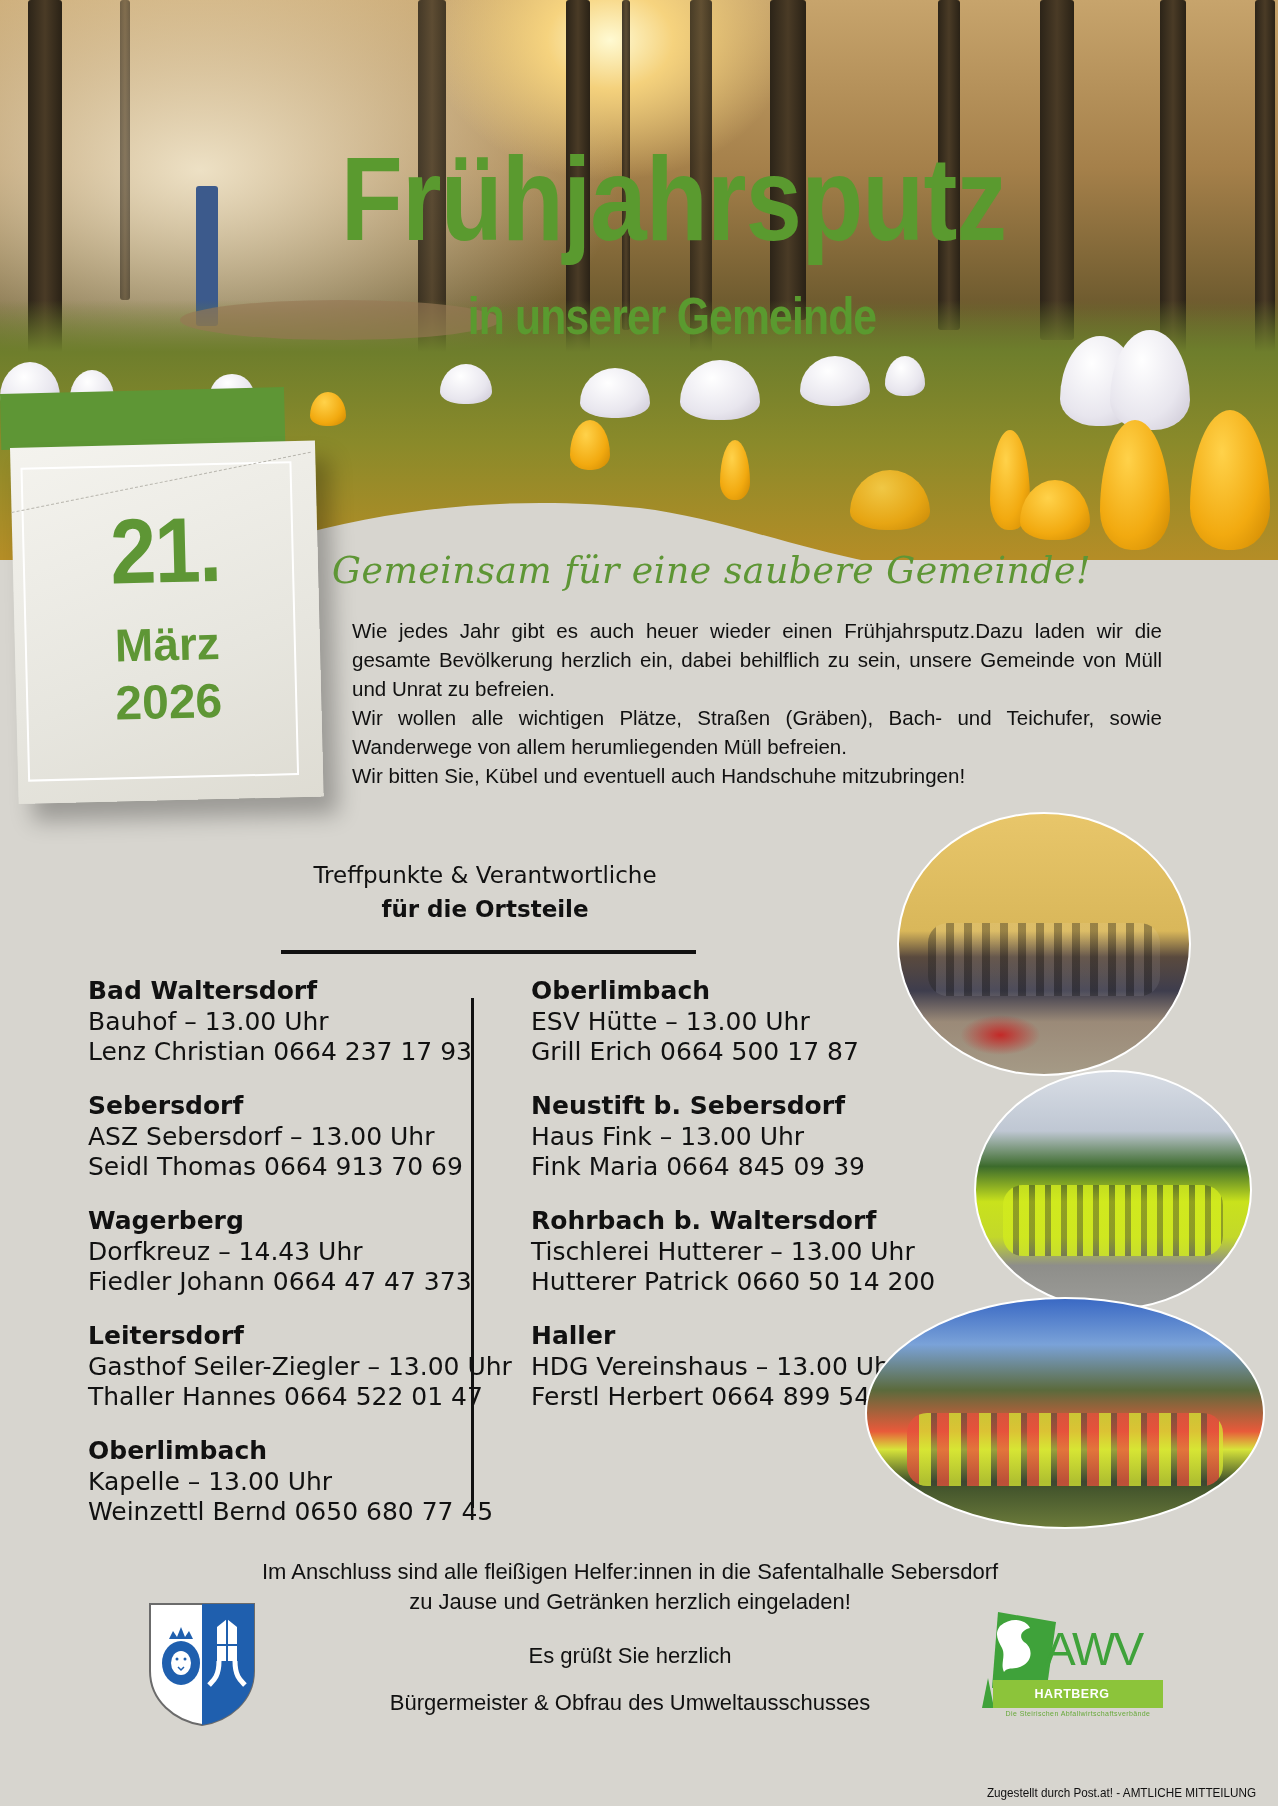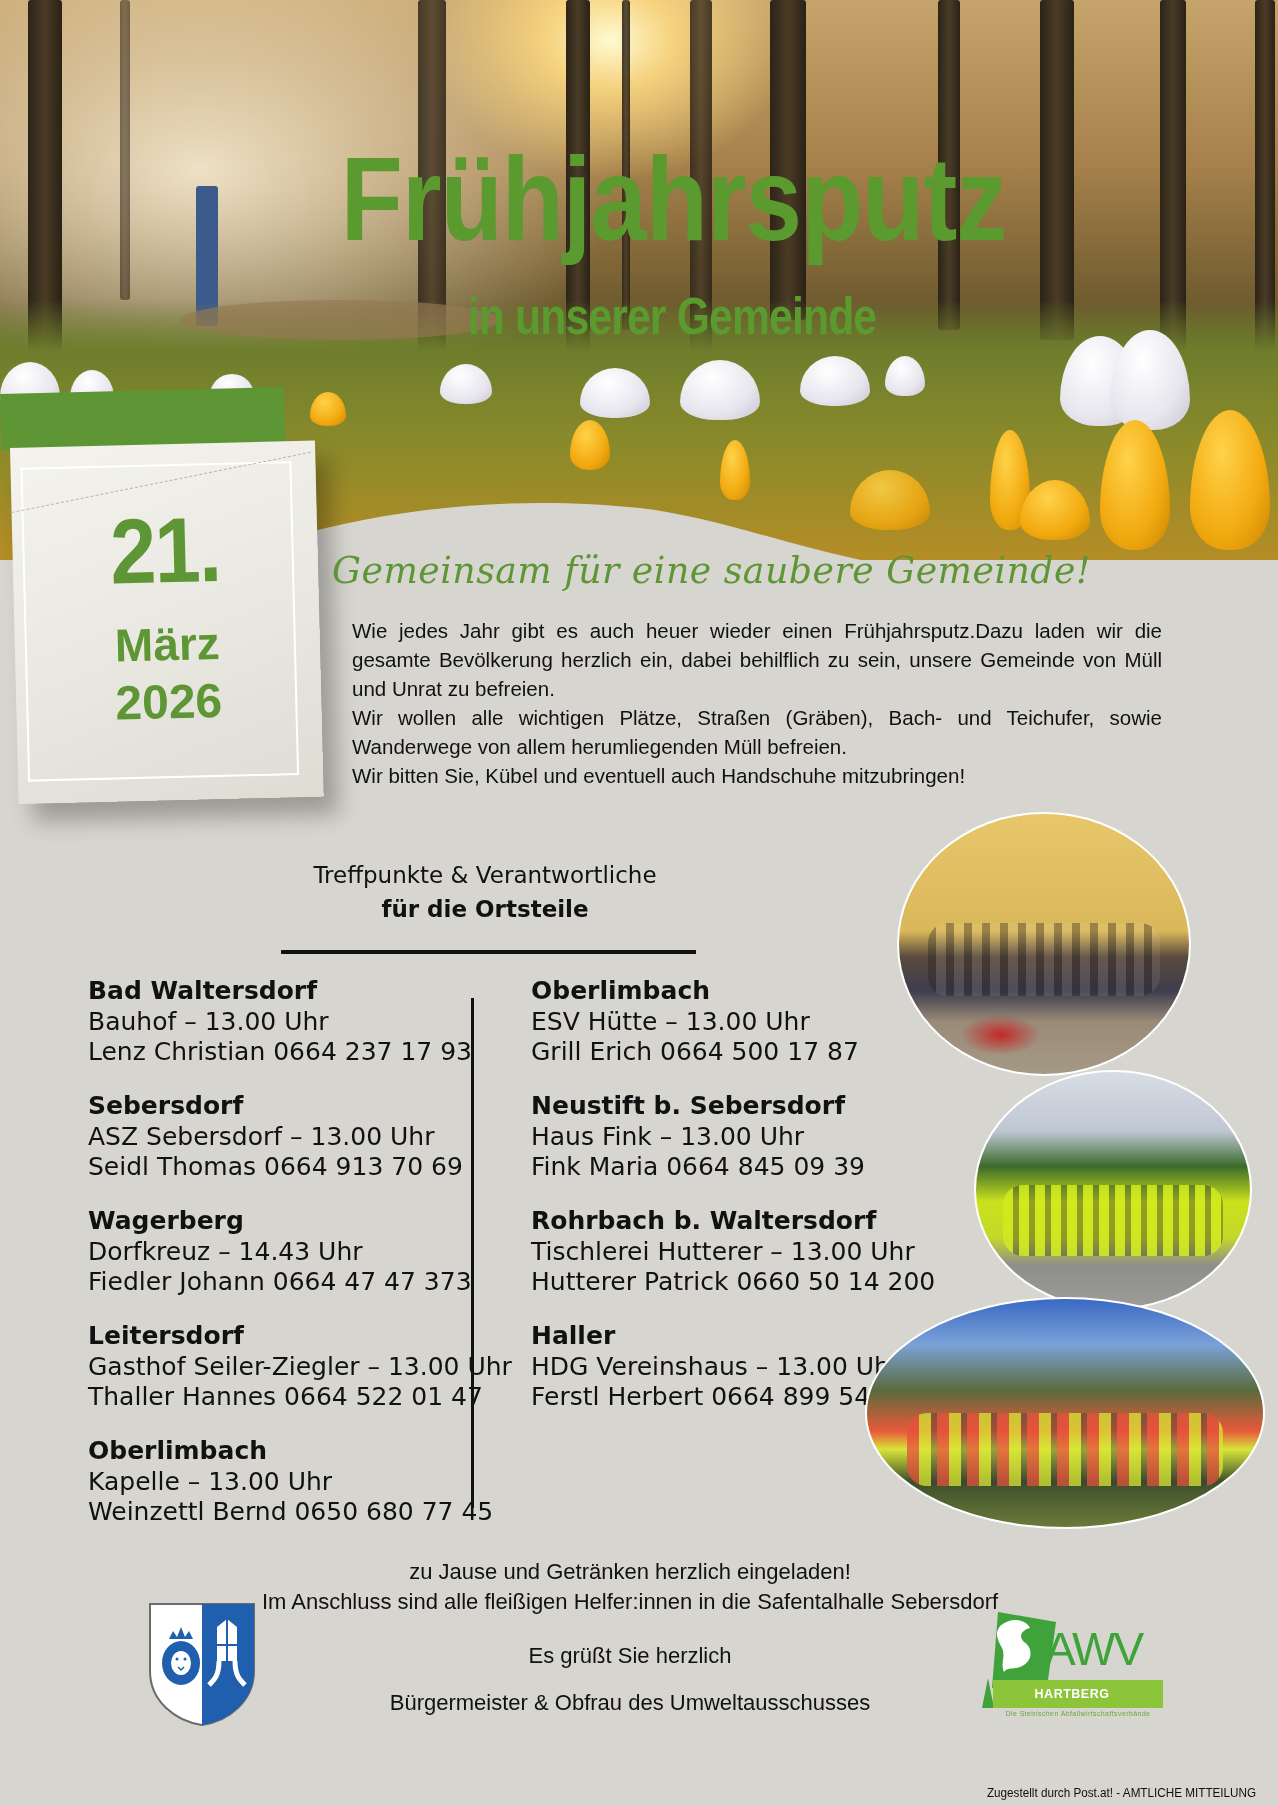--- a/index.html
+++ b/index.html
@@ -212,22 +212,22 @@
   <div class="people"></div>
 </div>
 <div class="photo photo2">
   <div class="people" style="top:48%;height:30%;background:repeating-linear-gradient(90deg, rgba(210,235,30,.8) 0 10px, rgba(40,40,40,.35) 10px 16px);"></div>
 </div>
 <div class="photo photo3">
   <div class="people" style="top:50%;height:32%;background:repeating-linear-gradient(90deg, rgba(230,80,60,.75) 0 12px, rgba(215,230,50,.75) 12px 24px, rgba(60,60,60,.4) 24px 30px);"></div>
 </div>
 
 <div class="closing c1">
+  <div>Im Anschluss sind alle fleißigen Helfer:innen in die Safentalhalle Sebersdorf</div>
   <div>zu Jause und Getränken herzlich eingeladen!</div>
-  <div>Im Anschluss sind alle fleißigen Helfer:innen in die Safentalhalle Sebersdorf</div>
 </div>
 <div class="closing c2">Es grüßt Sie herzlich</div>
 <div class="closing c3">
   <div>Bürgermeister &amp; Obfrau des Umweltausschusses</div>
 </div>
 
 <svg class="crest" viewBox="0 0 110 126">
   <path d="M3,3 H107 V70 C107,100 82,120 55,124 C28,120 3,100 3,70 Z" fill="#ffffff" stroke="#6b6b6b" stroke-width="2"></path>
   <path d="M55,3 H107 V70 C107,100 82,120 55,124 Z" fill="#1f5fae"></path>
 

